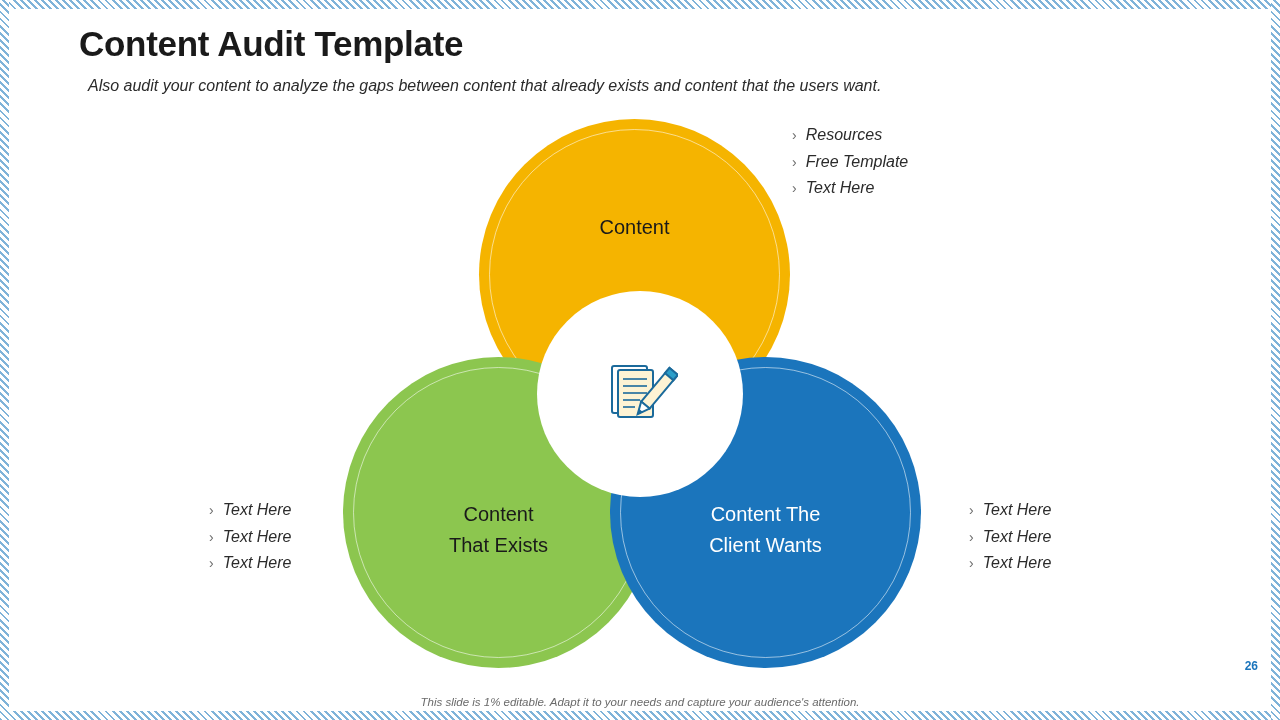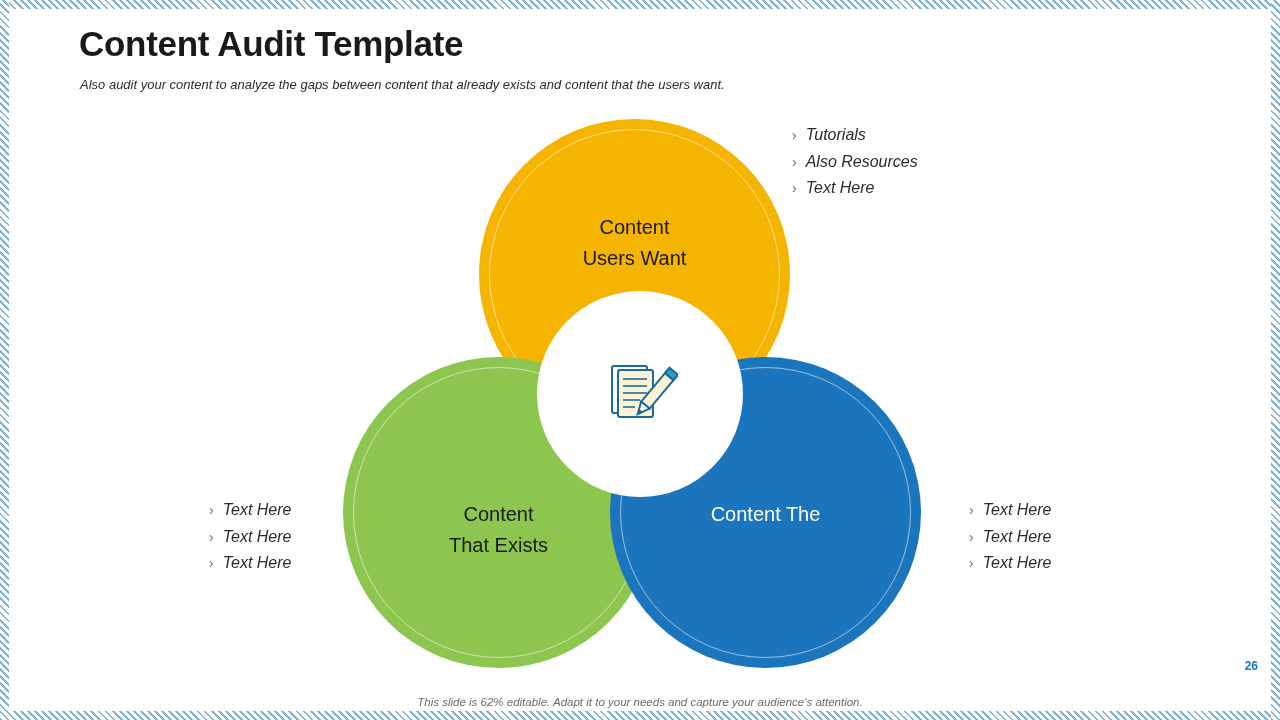--- a/index.html
+++ b/index.html
@@ -41,23 +41,23 @@
     left: 79px;
     top: 24px;
     font-size: 35px;
     font-weight: bold;
     color: #1a1a1a;
     letter-spacing: -0.3px;
     white-space: nowrap;
   }
   .subtitle {
     position: absolute;
-    left: 80px;
+    left: 88px;
     top: 77px;
-    font-size: 13px;
+    font-size: 16px;
     font-style: italic;
     color: #2b2b2b;
     white-space: nowrap;
   }
 
   
   .circle {
     position: absolute;
     border-radius: 50%;
     box-sizing: border-box;
@@ -189,36 +189,36 @@
   <div class="frame-edge frame-left"></div>
   <div class="frame-edge frame-right"></div>
 
   <div class="title">Content Audit Template</div>
   <div class="subtitle">Also audit your content to analyze the gaps between content that already exists and content that the users want.</div>
 
   <div class="circle" id="circle-top">
     <div class="inner-ring"></div>
     <div class="circle-label">
       <div>Content</div>
-      <div>Users Want</div>
     </div>
   </div>
 
   <div class="circle" id="circle-left">
     <div class="inner-ring"></div>
     <div class="circle-label">
       <div>Content</div>
       <div>That Exists</div>
     </div>
   </div>
 
   <div class="circle" id="circle-right">
     <div class="inner-ring"></div>
     <div class="circle-label">
       <div>Content The</div>
+      <div>Client Wants</div>
     </div>
   </div>
 
   <div id="center-hub">
     <svg id="center-icon" viewBox="0 0 76 76">
 
       <rect x="10" y="10" width="35" height="47" rx="2" fill="#ffffff" stroke="#1b6a9b" stroke-width="2"></rect>
 
       <rect x="16" y="14" width="35" height="47" rx="2" fill="#fdf3d4" stroke="#1b6a9b" stroke-width="2"></rect>
 
@@ -233,25 +233,25 @@
         <rect x="47" y="8" width="11" height="7" fill="#2b9ec9" stroke="#1b6a9b" stroke-width="2"></rect>
         <polygon points="47,52 58,52 52.5,64" fill="#ffffff" stroke="#1b6a9b" stroke-width="2"></polygon>
         <polygon points="49.6,59 55.4,59 52.5,64" fill="#1b6a9b"></polygon>
       </g>
     </svg>
   </div>
 
   <div class="bullet-list" id="list-top">
     <div class="bullet-row">
       <span class="chev">›</span>
-      <span>Tutorials</span>
-    </div>
-    <div class="bullet-row">
-      <span class="chev">›</span>
-      <span>Also Resources</span>
+      <span>Resources</span>
+    </div>
+    <div class="bullet-row">
+      <span class="chev">›</span>
+      <span>Free Template</span>
     </div>
     <div class="bullet-row">
       <span class="chev">›</span>
       <span>Text Here</span>
     </div>
   </div>
 
   <div class="bullet-list" id="list-left">
     <div class="bullet-row">
       <span class="chev">›</span>
@@ -275,16 +275,16 @@
     <div class="bullet-row">
       <span class="chev">›</span>
       <span>Text Here</span>
     </div>
     <div class="bullet-row">
       <span class="chev">›</span>
       <span>Text Here</span>
     </div>
   </div>
 
-  <div class="footnote">This slide is 62% editable. Adapt it to your needs and capture your audience's attention.</div>
+  <div class="footnote">This slide is 1% editable. Adapt it to your needs and capture your audience's attention.</div>
   <div class="page-number">26</div>
 
 </div>
 
 </body></html>

